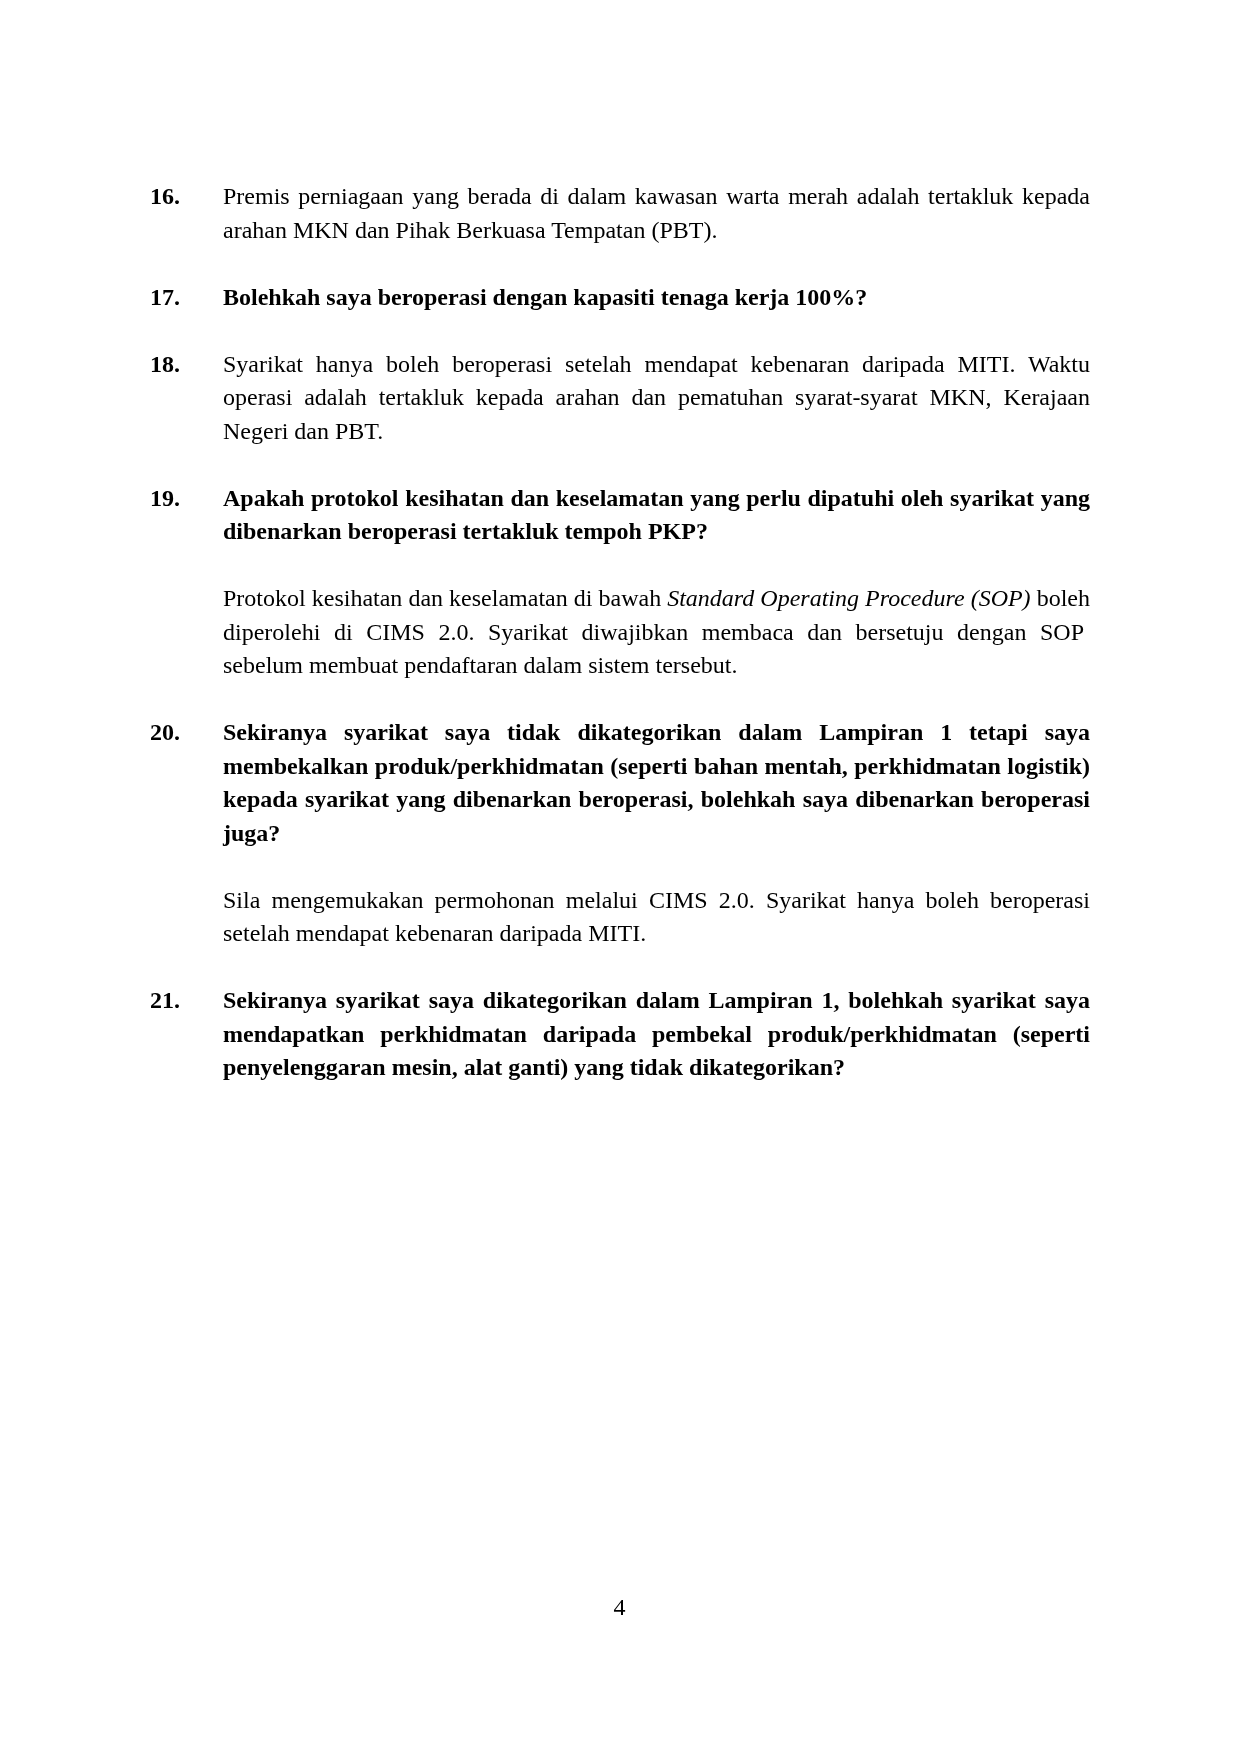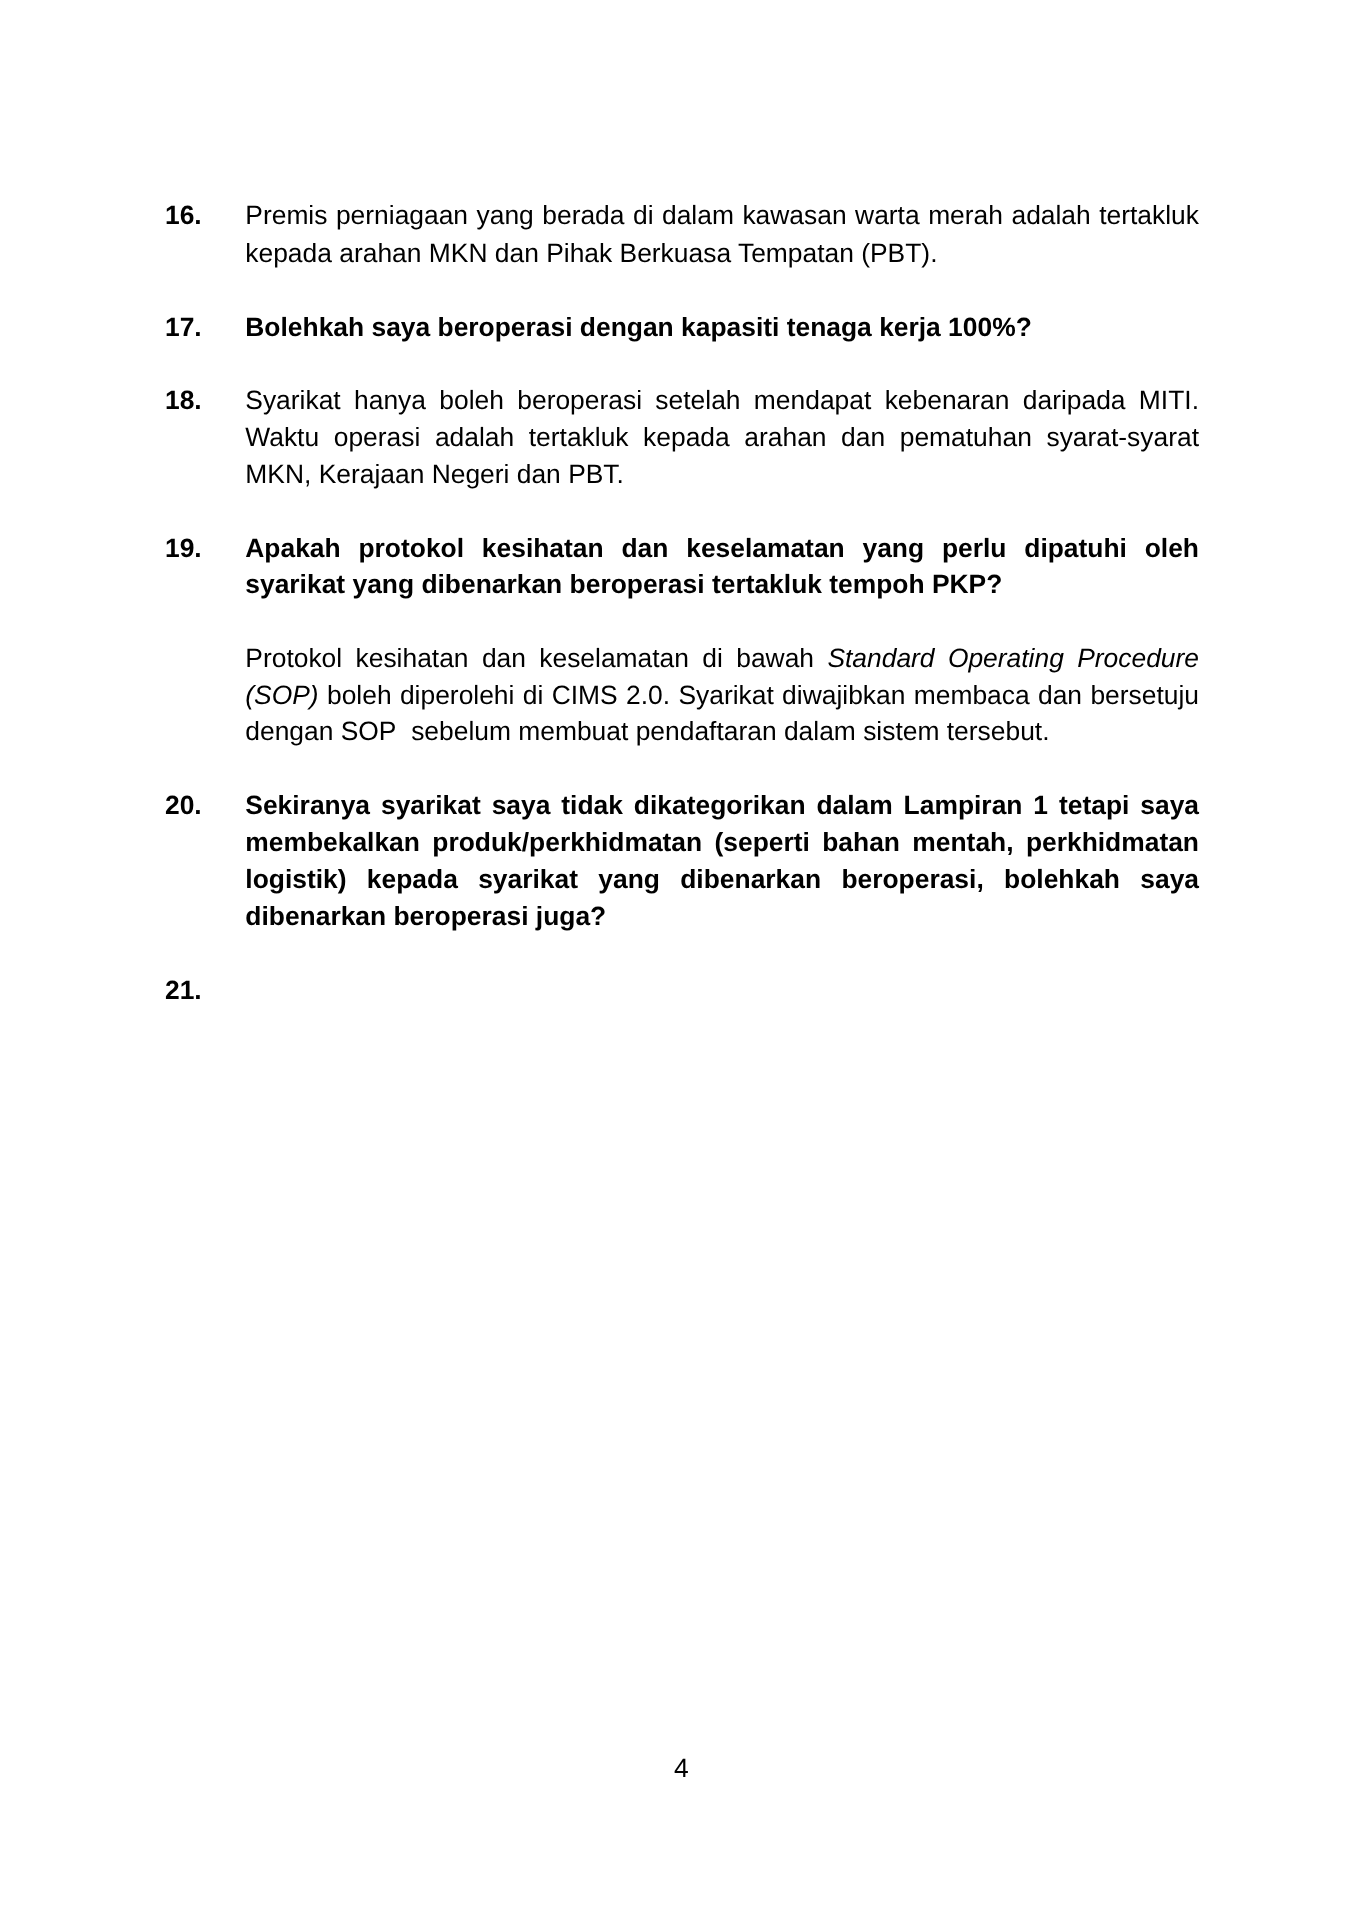--- a/index.html
+++ b/index.html
@@ -7,21 +7,21 @@
     margin: 0;
     padding: 0;
     background: #ffffff;
   }
   .page {
     position: relative;
     width: 1239px;
     height: 1754px;
     background: #ffffff;
     color: #000000;
-    font-family: Liberation Sans, sans-serif;
+    font-family: Liberation Serif, serif;
     font-size: 24px;
     line-height: 33.5px;
     overflow: hidden;
     padding-left: 24px;
   }
   .faq {
     position: absolute;
     left: 150px;
     top: 180px;
     width: 940px;
@@ -90,26 +90,28 @@
       <div class="content">
         <p class="question">Apakah protokol kesihatan dan keselamatan yang perlu dipatuhi oleh syarikat yang dibenarkan beroperasi tertakluk tempoh PKP?</p>
         <p class="answer"><span>Protokol kesihatan dan keselamatan di bawah </span><em>Standard Operating Procedure (SOP)</em><span> boleh diperolehi di CIMS 2.0. Syarikat diwajibkan membaca dan bersetuju dengan SOP&nbsp; sebelum membuat pendaftaran dalam sistem tersebut.</span></p>
       </div>
     </section>
 
     <section class="item">
       <div class="num">20.</div>
       <div class="content">
         <p class="question">Sekiranya syarikat saya tidak dikategorikan dalam Lampiran 1 tetapi saya membekalkan produk/perkhidmatan (seperti bahan mentah, perkhidmatan logistik) kepada syarikat yang dibenarkan beroperasi, bolehkah saya dibenarkan beroperasi juga?</p>
+        <p class="answer">Sila mengemukakan permohonan melalui CIMS 2.0. Syarikat hanya boleh beroperasi setelah mendapat kebenaran daripada MITI.</p>
       </div>
     </section>
 
     <section class="item">
       <div class="num">21.</div>
       <div class="content">
+        <p class="question">Sekiranya syarikat saya dikategorikan dalam Lampiran 1, bolehkah syarikat saya mendapatkan perkhidmatan daripada pembekal produk/perkhidmatan (seperti penyelenggaran mesin, alat ganti) yang tidak dikategorikan?</p>
       </div>
     </section>
 
   </main>
 
   <footer>
     <div class="page-number">4</div>
   </footer>
 </div>
 

